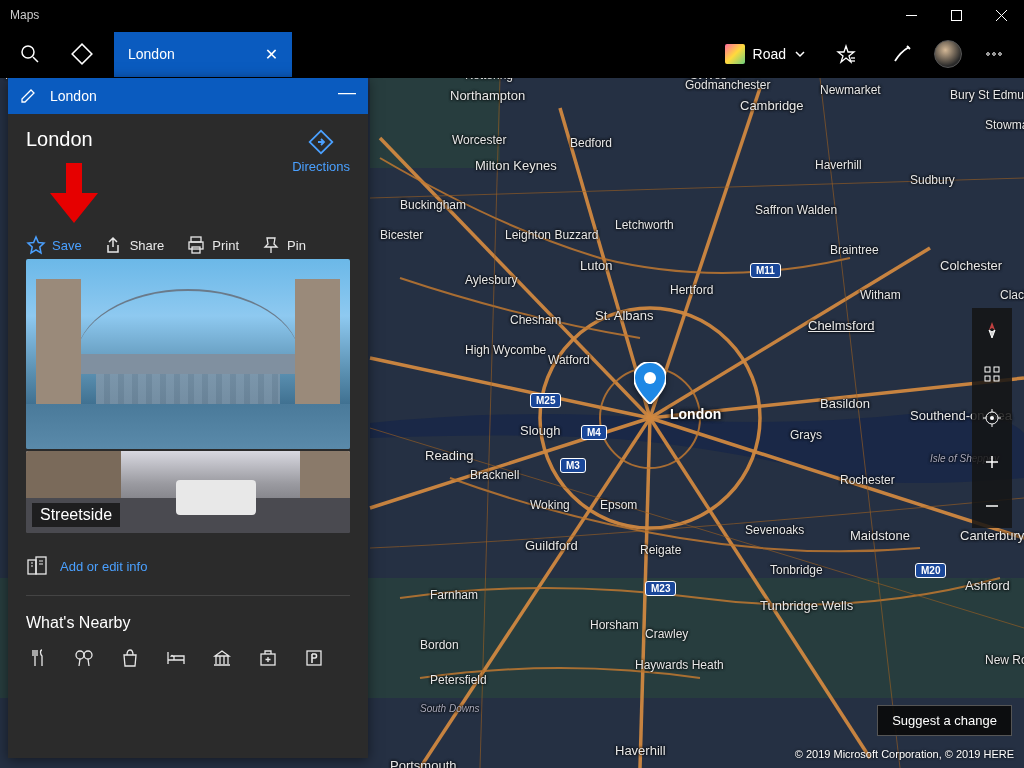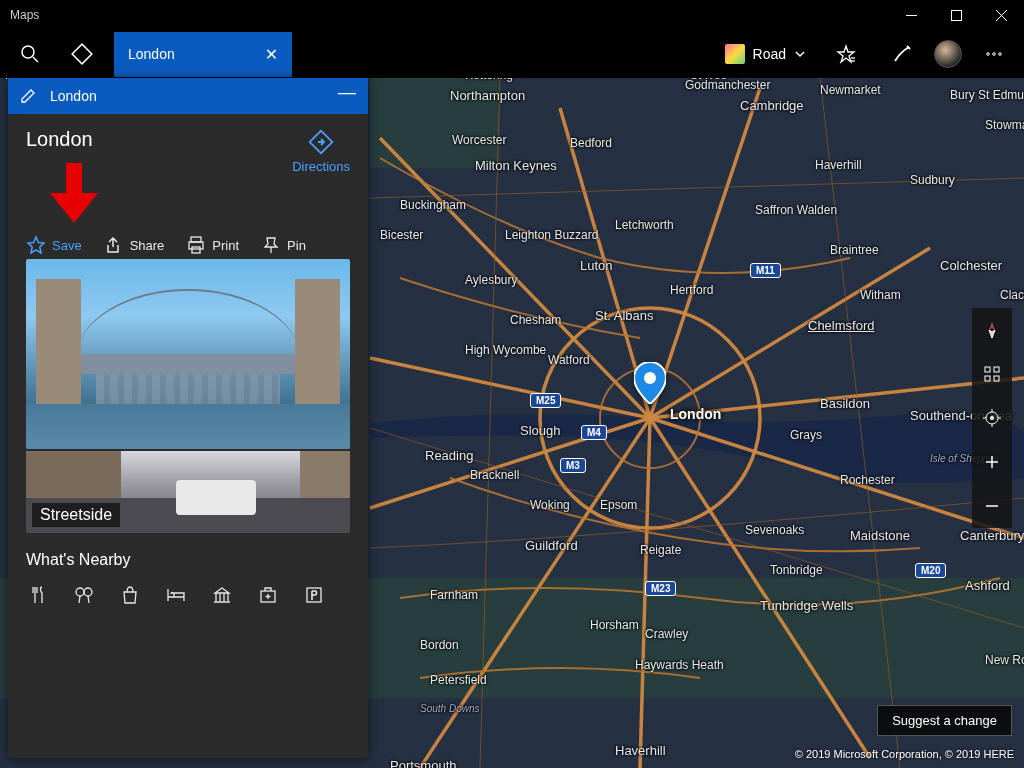--- a/index.html
+++ b/index.html
@@ -388,20 +388,31 @@
         <div class="photo-water"></div>
       </div>
       <div class="streetside">
         <div class="street-bldg b1"></div>
         <div class="street-bldg b2"></div>
         <div class="street-road"></div>
         <div class="street-bus"></div>
         <div class="streetside-label">Streetside</div>
       </div>
 
+      <div class="addedit">
+        <svg width="22" height="22" viewBox="0 0 22 22">
+            <rect x="2" y="5" width="8" height="14" stroke-width="1.3"></rect>
+            <rect x="10" y="2" width="10" height="17" stroke-width="1.3"></rect>
+            <line x1="5" y1="8" x2="7" y2="8"></line>
+            <line x1="5" y1="11" x2="7" y2="11"></line>
+            <line x1="13" y1="6" x2="17" y2="6"></line>
+            <line x1="13" y1="9" x2="17" y2="9"></line>
+          </svg>
+        <span>Add or edit info</span>
+      </div>
 
       <div class="nearby-title">What's Nearby</div>
       <div class="nearby-icons">
         <div class="nicon">
             <svg width="20" height="20" viewBox="0 0 20 20">
               <path d="M5 2 L5 8 M7 2 L7 8 M9 2 L9 8 M7 8 L7 18" stroke-width="1.3"></path>
               <path d="M14 2 C12 2 12 6 14 8 L14 18" stroke-width="1.3"></path>
             </svg>
           </div>
         <div class="nicon">

